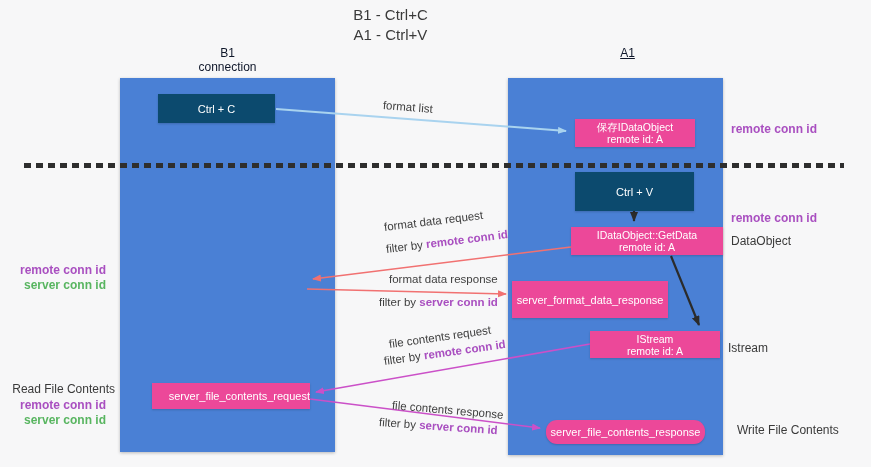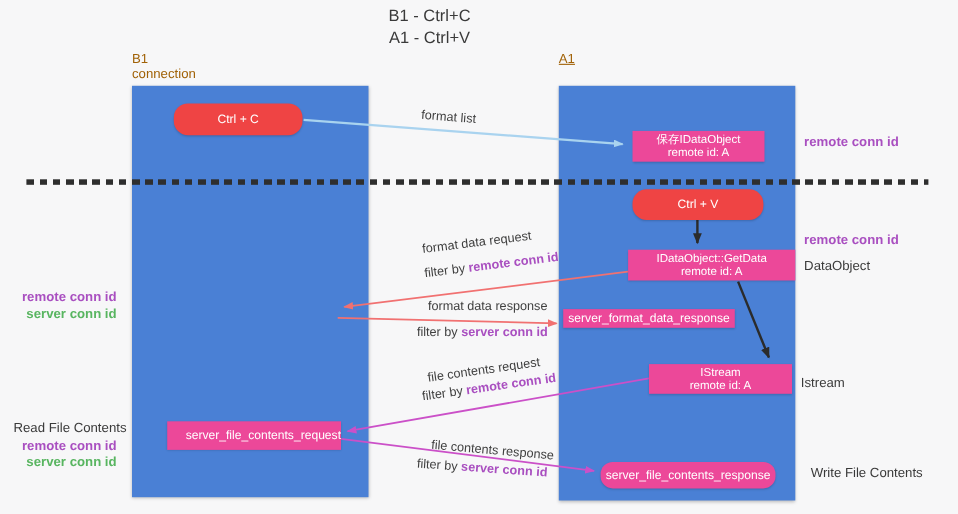--- a/index.html
+++ b/index.html
@@ -3,31 +3,31 @@
 <meta charset="utf-8">
 <style>
   html,body{margin:0;padding:0;}
   .canvas{
     position:relative; width:871px; height:467px;
     background:#f7f7f8; overflow:hidden;
     font-family:"Liberation Sans", sans-serif;
   }
   .title{position:absolute; top:5px; left:0; width:781px; text-align:center;
          font-size:15px; color:#3a3a3a; line-height:20px; z-index:4;}
-  .lane-header{position:absolute; top:46px; width:215px; 
-         font-size:12px; color:#a16207; line-height:14px; z-index:4;}
+  .lane-header{position:absolute; top:46px; width:215px; text-align:center;
+         font-size:12px; color:#0f172a; line-height:14px; z-index:4;}
   .lane{position:absolute; top:78px; width:215px; background:#4a80d5;
         box-shadow:0 1px 3px rgba(0,0,0,.25); z-index:0;}
   .divider{position:absolute; top:163px; left:24px; width:820px; height:5px;
         background:repeating-linear-gradient(90deg,#2e2e2e 0 7px,transparent 7px 12px);
         z-index:3;}
   .node{position:absolute; display:flex; flex-direction:column; align-items:center;
         justify-content:center; color:#fff; text-align:center; z-index:3;
         box-shadow:0 1px 2px rgba(0,0,0,.18); line-height:12px;}
-  .green{background:#ef4444;border-radius:13px;}
+  .green{background:#0c4a6e;}
   .orange{background:#ec4899;}
   .fs11{font-size:11px;}
   .fs10{font-size:10.5px;}
   .elabel{position:absolute; font-size:11.5px; color:#3f3f3f; white-space:nowrap;
         z-index:4; transform-origin:left center;}
   .ann{position:absolute; font-size:12px; white-space:nowrap; z-index:4; color:#3a3a3a;}
   .purple-b{color:#a94fc0; font-weight:bold;}
   .green-b{color:#58b560; font-weight:bold;}
   .conn{font-weight:bold; color:#a94fc0;}
   .right-align{text-align:right;}
@@ -40,21 +40,21 @@
 
   <div class="title">
     <div>B1 - Ctrl+C</div>
     <div>A1 - Ctrl+V</div>
   </div>
 
   <div class="lane-header" style="left:120px;">
     <div>B1</div>
     <div>connection</div>
   </div>
-  <div class="lane-header" style="left:508px;text-decoration:underline;">
+  <div class="lane-header" style="left:520px;text-decoration:underline;">
     <div>A1</div>
   </div>
 
   <div class="lane" style="left:120px; height:374px;"></div>
   <div class="lane" style="left:508px; height:377px;"></div>
 
   <div class="divider"></div>
 
   <svg class="arrows" width="871" height="467" viewBox="0 0 871 467">
     <defs>
@@ -82,31 +82,31 @@
 
   <div class="node green fs11" style="left:158px; top:94px; width:117px; height:29px;">
     <span>Ctrl + C</span>
   </div>
 
   <div class="node orange fs10" style="left:575px; top:119px; width:120px; height:28px;">
     <span>保存IDataObject</span>
     <span>remote id: A</span>
   </div>
 
-  <div class="node green fs11" style="left:575px; top:172px; width:119px; height:28px;">
+  <div class="node green fs11" style="left:575px; top:172px; width:119px; height:39px;">
     <span>Ctrl + V</span>
   </div>
 
   <div class="node orange fs10" style="left:571px; top:227px; width:152px; height:28px;">
     <span>IDataObject::GetData</span>
     <span>remote id: A</span>
   </div>
 
 
-  <div class="node orange fs11" style="left:512px; top:281px; width:156px; height:17px;text-align:center;">
+  <div class="node orange fs11" style="left:512px; top:281px; width:156px; height:37px;text-align:center;">
     <span>server_format_data_response</span>
   </div>
 
   <div class="node orange fs10" style="left:590px; top:331px; width:130px; height:27px;">
     <span>IStream</span>
     <span>remote id: A</span>
   </div>
 
   <div class="node orange fs11" style="left:152px; top:383px; width:158px; height:26px;align-items:flex-end;">
     <span>server_file_contents_request</span>

